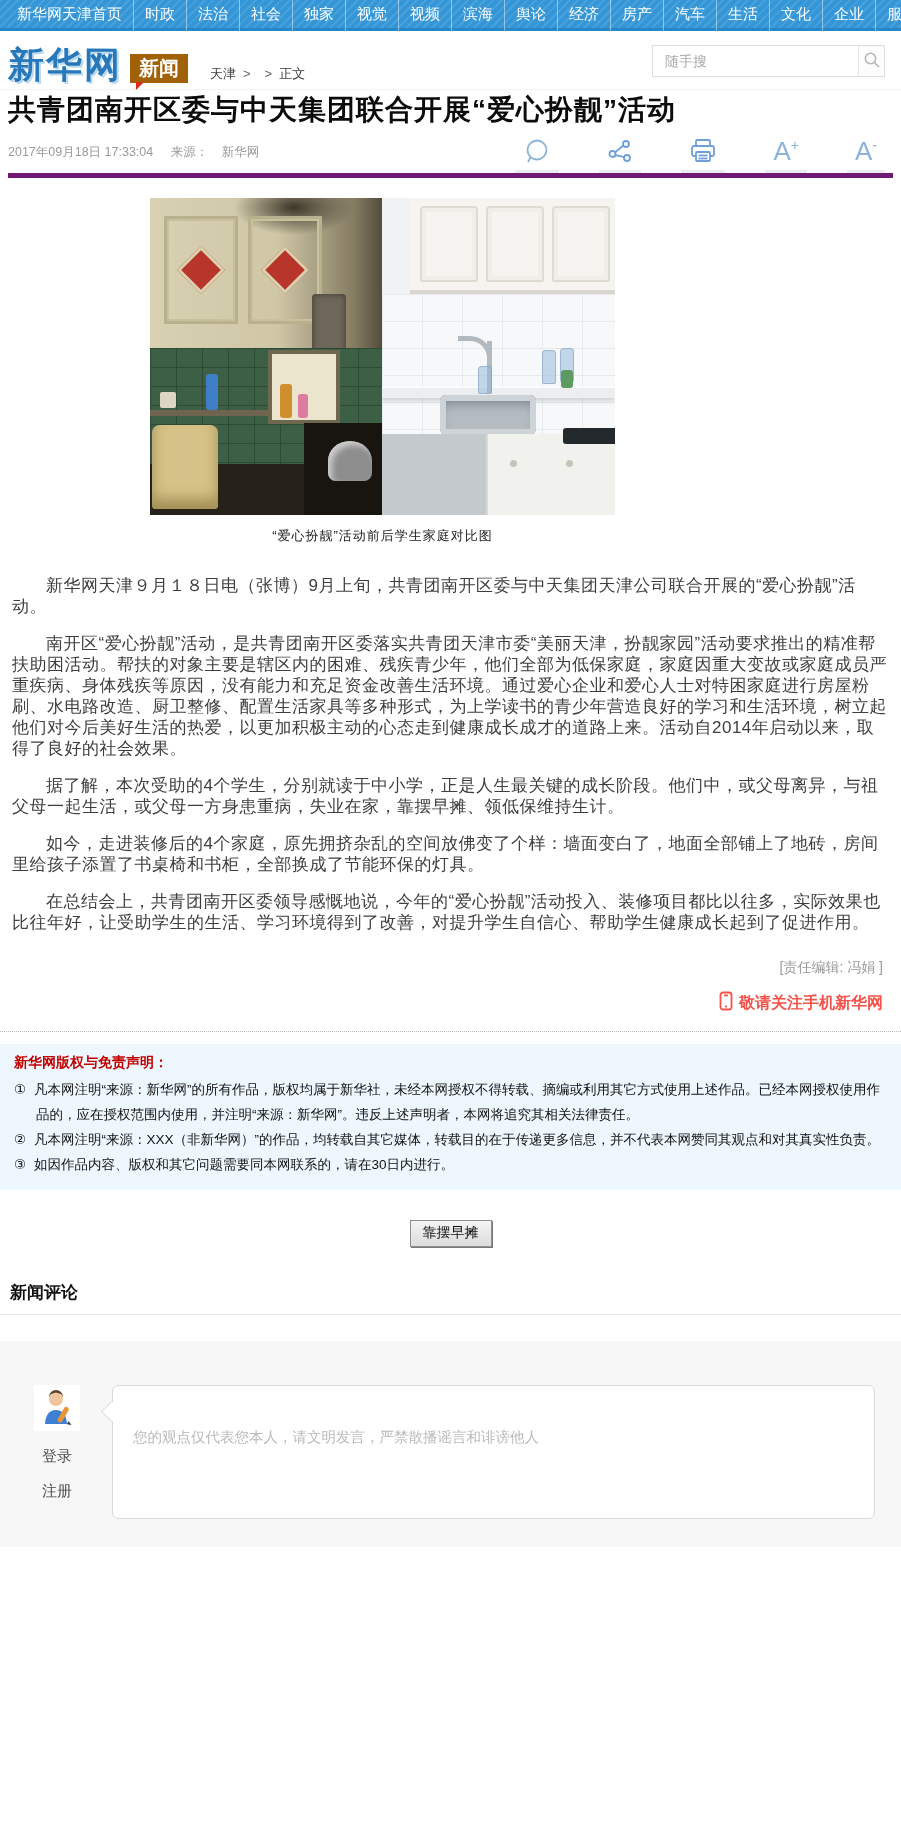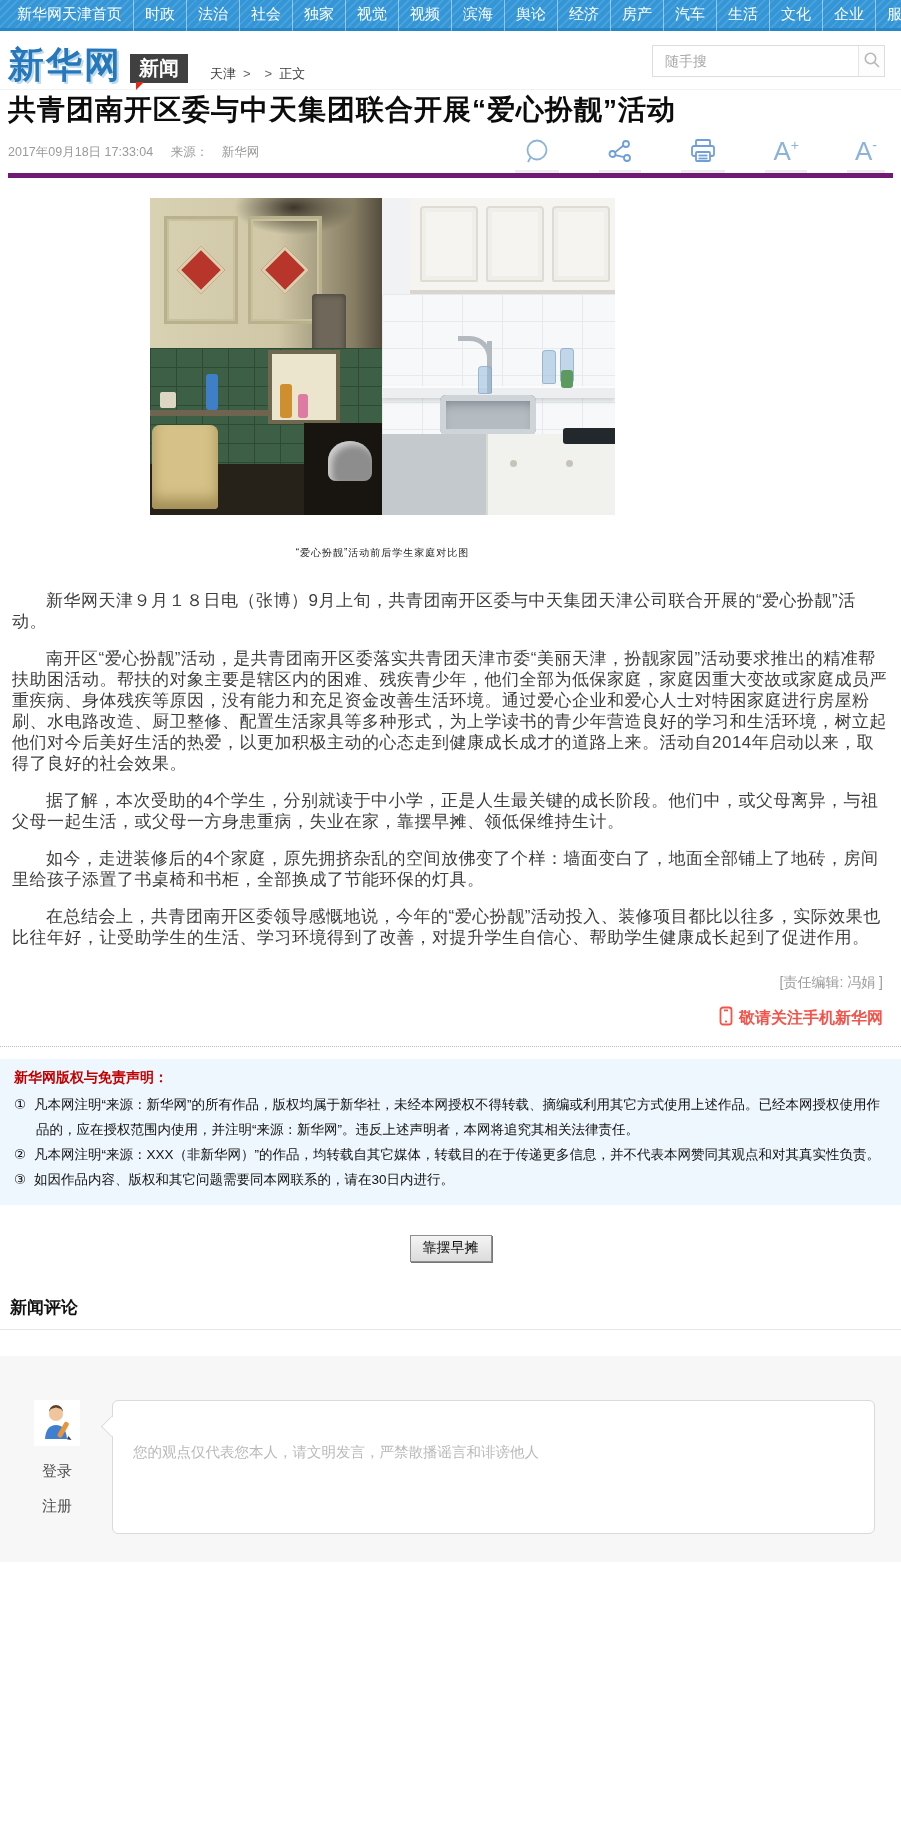--- a/index.html
+++ b/index.html
@@ -12,21 +12,21 @@
     border-bottom:3px solid #2586c8; display:flex; align-items:center; padding:0 6px; }
   .topnav ul { list-style:none; display:flex; align-items:center; width:100%; }
   .topnav li { color:#fff; font-size:15px; padding:4px 11px; cursor:pointer; white-space:nowrap; line-height:26px; }
   .topnav li + li { border-left:1px solid rgba(255,255,255,.45); }
 
   
   .masthead { position:relative; padding:16px 8px 6px; border-bottom:1px solid #f2f2f2; }
   .logo-row { display:flex; align-items:flex-end; }
   .logo-text { font-size:36px; font-weight:bold; color:#2778ba; letter-spacing:2px;
     text-shadow:2px 2px 0 #bcd9ee; line-height:1; }
-  .logo-badge { position:relative; background:#404040; color:#fff; font-size:20px; font-weight:bold;
+  .logo-badge { position:relative; background:#a16207; color:#fff; font-size:20px; font-weight:bold;
     padding:4px 9px 5px; margin-left:8px; line-height:1; }
   .logo-badge::after { content:""; position:absolute; left:6px; bottom:-7px; border:4px solid transparent;
     border-top-color:#dd2a1b; border-left-color:#dd2a1b; }
   .breadcrumb { font-size:13px; color:#404040; margin:0 0 0 22px; line-height:18px; }
   .breadcrumb .bc-sep { color:#666; margin:0 7px; }
   .breadcrumb .bc-link { cursor:pointer; }
   .searchbox { position:absolute; right:16px; top:14px; width:233px; height:32px; border:1px solid #ddd;
     display:flex; background:#fff; }
   .searchbox input { flex:1; border:none; outline:none; padding:0 12px; font-size:14px; color:#777; background:transparent; }
   .searchbox input::placeholder { color:#a9a9a9; }
@@ -96,22 +96,22 @@
   .pr-bottle { position:absolute; width:14px; height:34px; background:rgba(150,185,220,.55);
     border-radius:4px 4px 2px 2px; border:1px solid rgba(120,150,185,.5); }
   .pr-b1 { top:152px; left:160px; } .pr-b2 { top:150px; left:178px; } .pr-b3 { top:168px; left:96px; height:28px; }
   .pr-base { position:absolute; top:236px; left:104px; right:0; bottom:0; background:#f1f1ed;
     border-left:2px solid #dadad4; }
   .pr-knob { position:absolute; width:7px; height:7px; border-radius:50%; background:#c6c3b8; top:26px; }
   .pr-knob.k1 { left:22px; } .pr-knob.k2 { left:78px; }
   .pr-shade { position:absolute; top:236px; left:0; width:104px; bottom:0; background:#c3c9cd; }
   .pr-hob { position:absolute; top:230px; right:0; width:52px; height:16px; background:#23282c; border-radius:3px 0 0 3px; }
   .pr-green { position:absolute; top:172px; right:42px; width:12px; height:18px; background:#5d9a5f; border-radius:3px; }
-  figcaption { width:465px; margin-left:150px; text-align:center; font-size:10px; color:#222;
-    margin-top:31px; letter-spacing:1px; }
+  figcaption { width:465px; margin-left:150px; text-align:center; font-size:13px; color:#222;
+    margin-top:12px; letter-spacing:1px; }
 
   
   .paragraphs { padding:14px 12px 0; }
   .paragraphs p { font-size:17px; line-height:21px; color:#3e3e3e; text-indent:2em; margin:16px 0; letter-spacing:.5px; }
 
   .editor-line { text-align:right; color:#9a9a9a; font-size:14px; margin:26px 18px 0; }
   .mobile-line { display:flex; justify-content:flex-end; align-items:center; gap:6px; color:#f4534a;
     font-size:16px; font-weight:bold; margin:14px 18px 0; cursor:pointer; }
   .dotted-div { border-bottom:1px dotted #bdbdbd; margin:16px 0 12px; }
 

